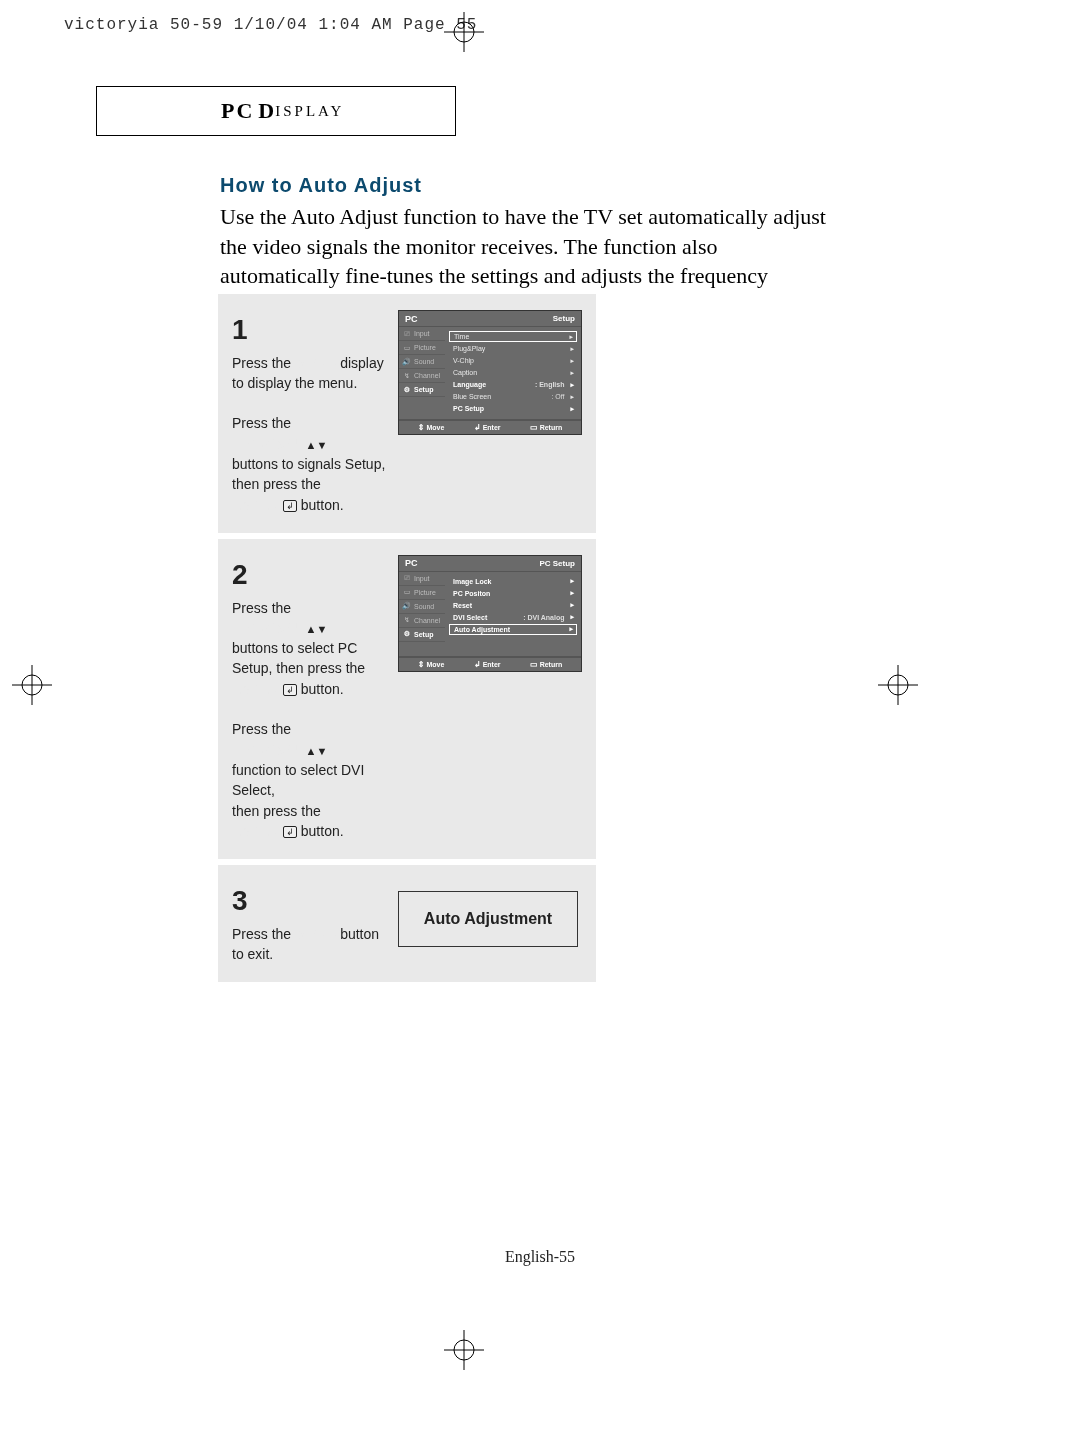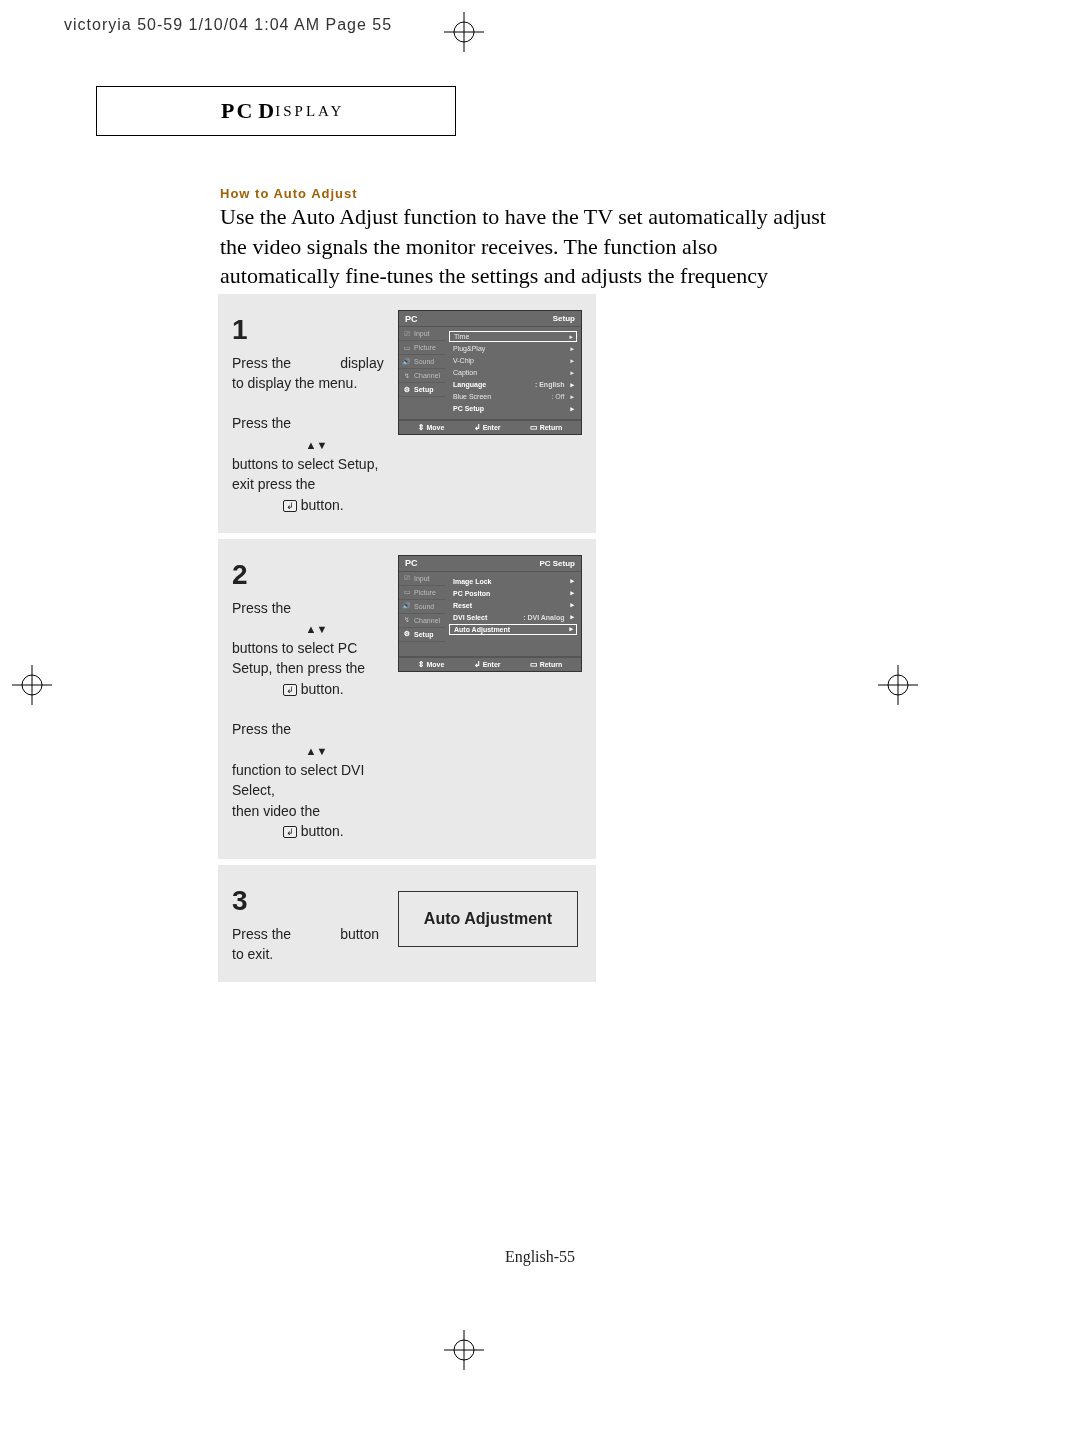--- a/index.html
+++ b/index.html
@@ -12,21 +12,21 @@
     color: #000000;
     position: relative;
   }
   * { box-sizing: border-box; }
 
   
   .print-header {
     position: absolute;
     top: 16px;
     left: 64px;
-    font-family: Liberation Sans, sans-serif;
+    font-family: Liberation Mono, monospace;
     font-size: 16px;
     letter-spacing: 1px;
     color: #333;
   }
 
   
   .crop-top {
     position: absolute;
     top: 12px;
     left: 444px;
@@ -88,27 +88,27 @@
     margin-left: 4px;
   }
   .title-box .isplay {
     font-size: 15px;
     letter-spacing: 3px;
     margin-left: 1px;
   }
 
   .subheading {
     position: absolute;
-    top: 100px;
+    top: 88px;
     left: 124px;
     font-family: Arial, Helvetica, sans-serif;
     font-weight: bold;
-    font-size: 13px;
+    font-size: 20px;
     letter-spacing: 1px;
-    color: #a16207;
+    color: #0c4a6e;
   }
 
   .intro {
     position: absolute;
     top: 116px;
     left: 124px;
     width: 608px;
     font-size: 22px;
     line-height: 1.35;
   }
@@ -333,21 +333,21 @@
     <div class="step">
       <div class="lcol">
         <div class="step-num">1</div>
         <span>Press the </span>
         <b style="color:#e9e9e9;">MENU</b>
         <span> display to display the menu.</span>
         <br><br>
         <span>Press the</span><br>
         <b><span style="color:#e9e9e9;">UP/DOWN</span></b>
         <span class="arrow-ud"></span><br>
-        <span>buttons to select Setup, exit press the</span><br>
+        <span>buttons to signals Setup, then press the</span><br>
         <b><span style="color:#e9e9e9;">ENTER</span></b>
         <span class="enter-icon">↲</span>
         <span> button.</span>
       </div>
       <div class="rcol">
         <div class="osd" id="osd1">
             <div class="osd-head">
               <span class="l">PC</span>
               <span class="r">Setup</span>
             </div>
@@ -443,21 +443,21 @@
         <span class="arrow-ud"></span><br>
         <span>buttons to select PC Setup, then press the </span>
         <b><span style="color:#e9e9e9;">ENTER</span></b>
         <span class="enter-icon">↲</span>
         <span> button.</span>
         <br><br>
         <span>Press the</span><br>
         <b><span style="color:#e9e9e9;">UP/DOWN</span></b>
         <span class="arrow-ud"></span><br>
         <span>function to select DVI Select,</span><br>
-        <span>then video the</span><br>
+        <span>then press the</span><br>
         <b><span style="color:#e9e9e9;">ENTER</span></b>
         <span class="enter-icon">↲</span>
         <span> button.</span>
       </div>
       <div class="rcol">
         <div class="osd" id="osd2">
             <div class="osd-head">
               <span class="l">PC</span>
               <span class="r">PC Setup</span>
             </div>

